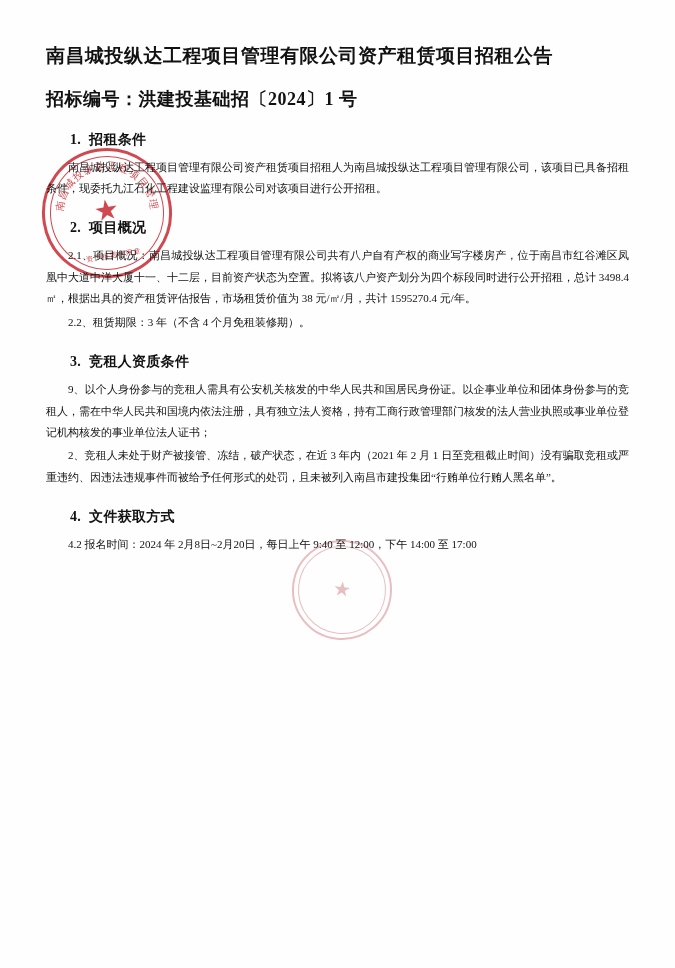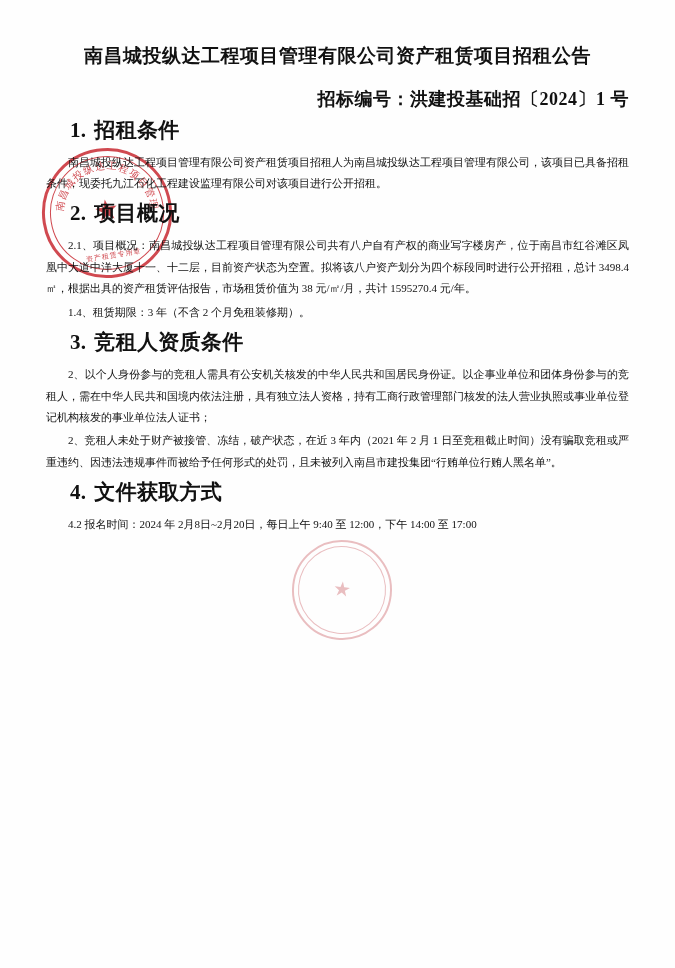--- a/index.html
+++ b/index.html
@@ -14,38 +14,37 @@
   .page {
     position: relative;
     width: 675px;
     height: 968px;
     overflow: hidden;
     background: #fefefe;
     box-sizing: border-box;
     padding: 34px 46px 0 46px;
   }
   .doc-title {
-    text-align: center;
     font-size: 19px;
     font-weight: bold;
     letter-spacing: 0.5px;
     line-height: 1.5;
     margin: 8px 0 0 0;
   }
   .doc-subtitle {
-    text-align: right;
+    text-align: left;
     font-size: 18px;
     font-weight: bold;
     letter-spacing: 0.5px;
     margin: 16px 0 0 0;
   }
   .section-heading {
-    font-size: 21px;
+    font-size: 14px;
     font-weight: bold;
-    margin: 5px 0 8px 24px;
+    margin: 20px 0 8px 24px;
     letter-spacing: 0.3px;
   }
   .section-heading .num {
     margin-right: 8px;
   }
   p.body {
     font-size: 11px;
     line-height: 1.95;
     margin: 0 0 2px 0;
     text-align: justify;
@@ -169,28 +168,28 @@
         <span class="num">1.</span><span>招租条件</span>
       </div>
       <p class="body">南昌城投纵达工程项目管理有限公司资产租赁项目招租人为南昌城投纵达工程项目管理有限公司，该项目已具备招租条件，现委托九江石化工程建设监理有限公司对该项目进行公开招租。</p>
     </div>
 
     <div class="block">
       <div class="section-heading">
         <span class="num">2.</span><span>项目概况</span>
       </div>
       <p class="body">2.1、项目概况：南昌城投纵达工程项目管理有限公司共有八户自有产权的商业写字楼房产，位于南昌市红谷滩区凤凰中大道中洋大厦十一、十二层，目前资产状态为空置。拟将该八户资产划分为四个标段同时进行公开招租，总计 3498.4 ㎡，根据出具的资产租赁评估报告，市场租赁价值为 38 元/㎡/月，共计 1595270.4 元/年。</p>
-      <p class="body">1.4、租赁期限：3 年（不含 2 个月免租装修期）。</p>
+      <p class="body">2.2、租赁期限：3 年（不含 4 个月免租装修期）。</p>
     </div>
 
     <div class="block">
       <div class="section-heading">
         <span class="num">3.</span><span>竞租人资质条件</span>
       </div>
-      <p class="body">2、以个人身份参与的竞租人需具有公安机关核发的中华人民共和国居民身份证。以企事业单位和团体身份参与的竞租人，需在中华人民共和国境内依法注册，具有独立法人资格，持有工商行政管理部门核发的法人营业执照或事业单位登记机构核发的事业单位法人证书；</p>
+      <p class="body">9、以个人身份参与的竞租人需具有公安机关核发的中华人民共和国居民身份证。以企事业单位和团体身份参与的竞租人，需在中华人民共和国境内依法注册，具有独立法人资格，持有工商行政管理部门核发的法人营业执照或事业单位登记机构核发的事业单位法人证书；</p>
       <p class="body">2、竞租人未处于财产被接管、冻结，破产状态，在近 3 年内（2021 年 2 月 1 日至竞租截止时间）没有骗取竞租或严重违约、因违法违规事件而被给予任何形式的处罚，且未被列入南昌市建投集团“行贿单位行贿人黑名单”。</p>
     </div>
 
     <div class="block">
       <div class="section-heading">
         <span class="num">4.</span><span>文件获取方式</span>
       </div>
       <p class="body">4.2 报名时间：2024 年 2月8日~2月20日，每日上午 9:40 至 12:00，下午 14:00 至 17:00</p>
     </div>
   </div>

